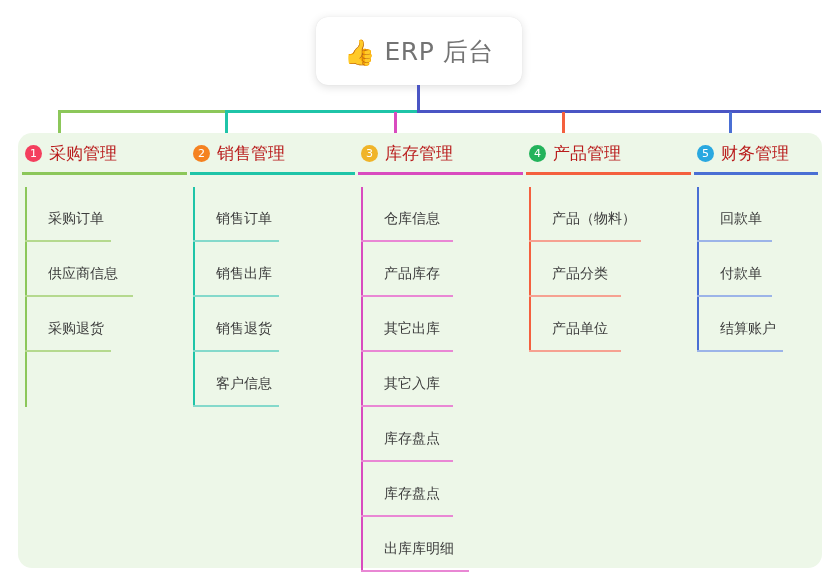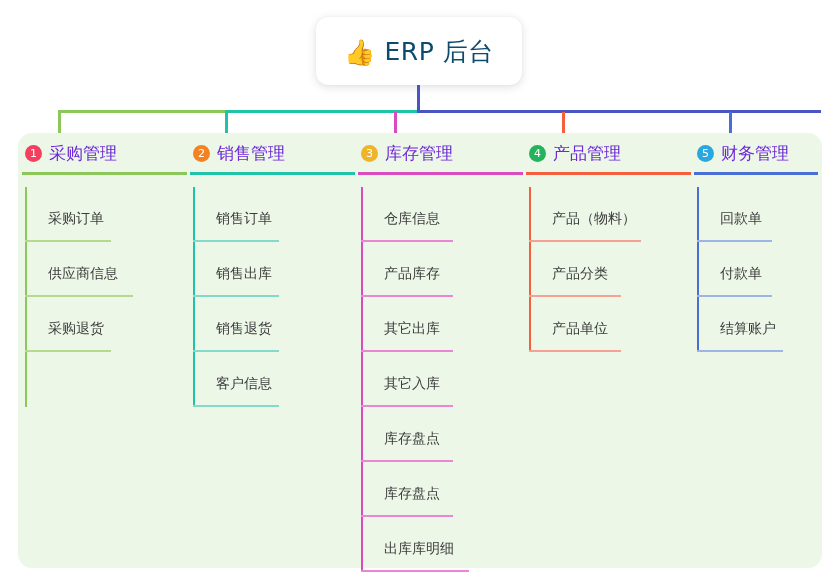--- a/index.html
+++ b/index.html
@@ -38,21 +38,21 @@
   }
   .root-emoji {
     font-size: 25px;
     line-height: 1;
     display: block;
     position: relative;
     top: 1px;
   }
   .root-title {
     font-size: 25px;
-    color: #0c4a6e;
+    color: #737373;
     letter-spacing: 0.5px;
     white-space: nowrap;
   }
 
   
   .conn {
     position: absolute;
   }
   .conn-vert-root {
     left: 417px;
@@ -102,21 +102,21 @@
     border-radius: 50%;
     color: #ffffff;
     font-size: 11px;
     line-height: 17px;
     text-align: center;
     flex: 0 0 auto;
     font-family: "DejaVu Sans", "Liberation Sans", sans-serif;
   }
   .col-title {
     font-size: 17px;
-    color: #6d28d9;
+    color: #b91c1c;
     white-space: nowrap;
   }
   .col-rule {
     height: 3px;
     margin-top: 6px;
   }
 
   .items {
     position: relative;
     margin-top: 12px;

